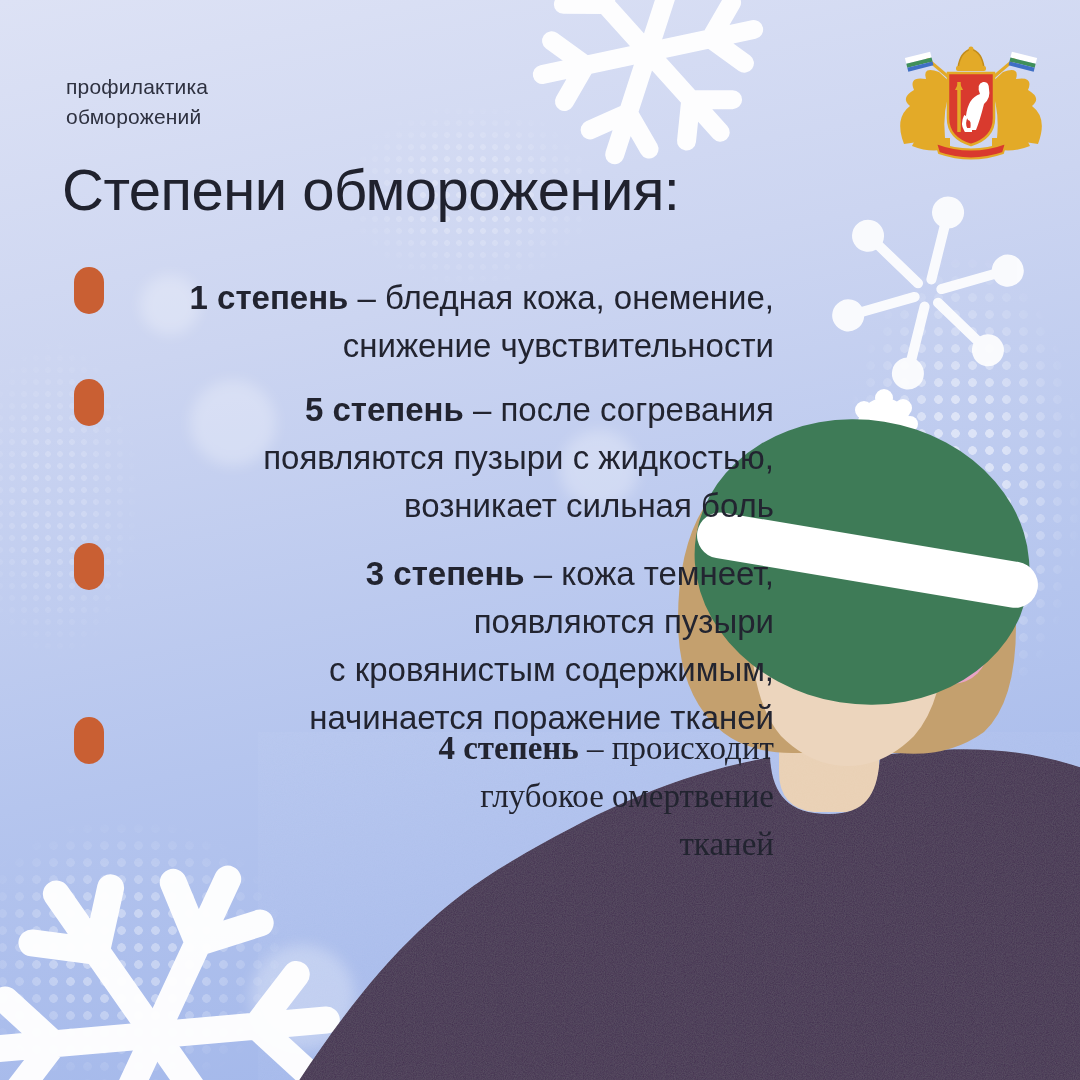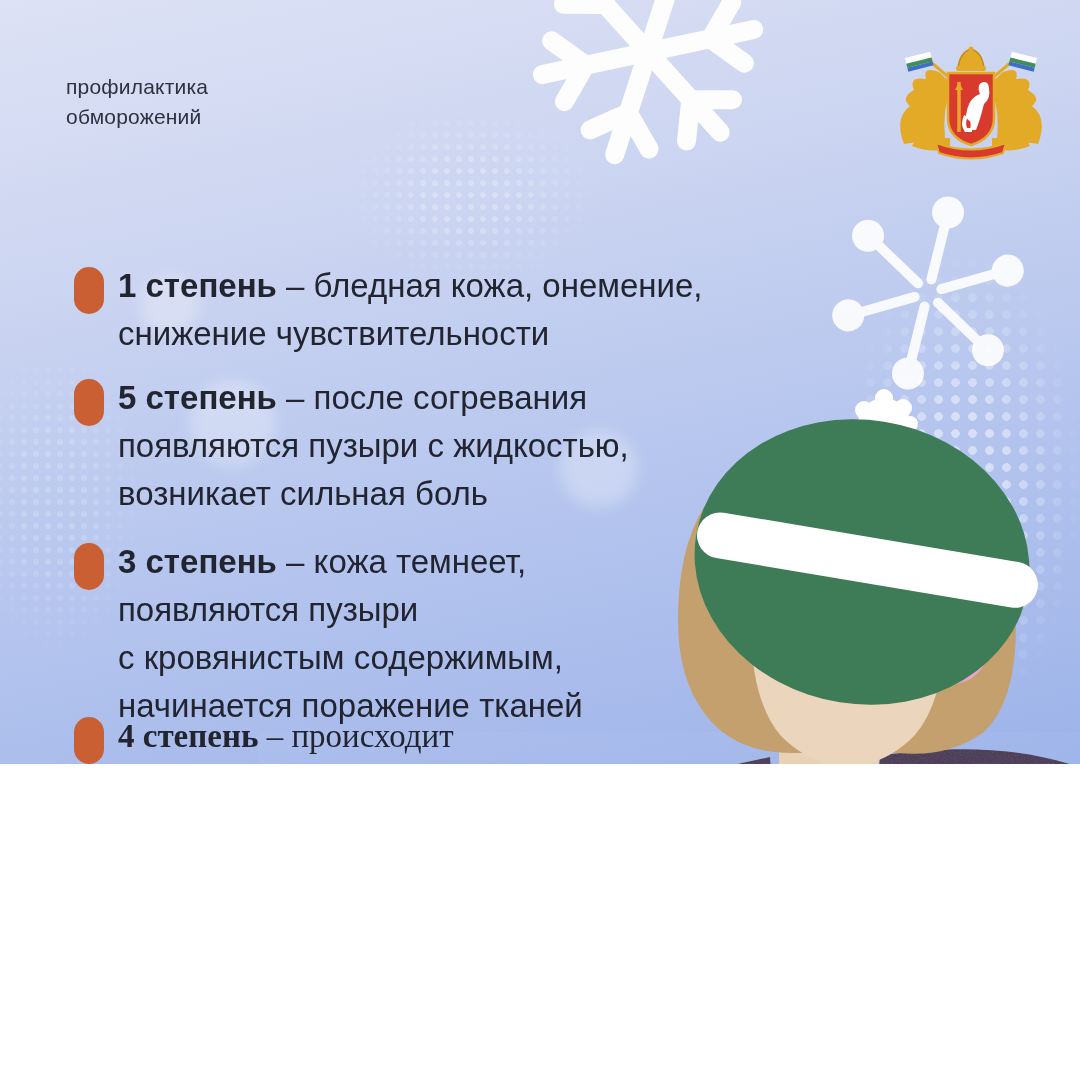--- a/index.html
+++ b/index.html
@@ -1,18 +1,18 @@
 <!DOCTYPE html>
 <html><head>
 <meta charset="utf-8">
 <style>
   html,body{margin:0;padding:0;}
   body{width:1080px;height:1080px;overflow:hidden;
        font-family:"Liberation Sans","DejaVu Sans",sans-serif;}
-  .stage{position:relative;width:1080px;height:764px;overflow:hidden;
+  .stage{position:relative;width:1080px;height:1080px;overflow:hidden;
          background:linear-gradient(168deg,#dde2f5 0%,#ccd5f1 30%,#b5c5ee 62%,#9db3e9 100%);}
 
   
   .bokeh{position:absolute;border-radius:50%;background:rgba(255,255,255,.28);filter:blur(7px);}
 
   
   .dots{position:absolute;pointer-events:none;
         background-image:radial-gradient(circle,rgba(255,255,255,.55) 4px,rgba(255,255,255,0) 4.6px);
         background-size:17px 17px;
         -webkit-mask-image:radial-gradient(ellipse at center,#000 25%,transparent 72%);
@@ -21,22 +21,22 @@
         background-size:12px 12px;}
 
   .tag{position:absolute;left:66px;top:72px;font-size:21px;line-height:1.42;
        color:#2e3140;white-space:pre-line;letter-spacing:.2px;}
   .title{position:absolute;left:62px;top:156px;font-size:58px;font-weight:400;
          color:#20222e;letter-spacing:-.5px;}
 
   .item{position:absolute;left:74px;width:700px;}
   .bullet{position:absolute;left:0;top:5px;width:30px;height:47px;border-radius:15px;
           background:#c95f33;}
-  .item-text{margin:0 0 0 44px;font-size:33px;line-height:48px;color:#222430;
-             white-space:pre-line;}
+  .item-text{margin:12px 0 0 44px;font-size:33px;line-height:48px;color:#222430;
+             white-space:pre-line;text-align:right;}
   .item-text b{font-weight:700;}
 
   .emblem{position:absolute;left:892px;top:46px;width:158px;height:116px;}
   .flake{position:absolute;}
   .character{position:absolute;left:0;top:0;width:1080px;height:1080px;pointer-events:none;}
 </style>
 </head>
 <body>
 
 <div class="stage">
@@ -203,20 +203,21 @@
         <path d="M67,36 L63,44 L71,44 Z" fill="#e3aa28"></path>
         <path d="M74,70 Q76,52 88,48 Q84,38 91,36 Q97,35 97,43 Q99,52 92,58 Q88,74 84,84 L78,84 Q80,74 76,74 Z" fill="#ffffff"></path>
         <path d="M74,70 Q70,78 74,84 L80,84" fill="none" stroke="#ffffff" stroke-width="4"></path>
       </g>
     </g>
     <path d="M44,97 Q79,110 114,97 L111,107 Q79,118 47,107 Z" fill="#d93a2e" stroke="#e3aa28" stroke-width="2"></path>
   </svg>
 
   <div class="tag">профилактика
 обморожений</div>
+  <h1 class="title" style="margin:0;">Степени обморожения:</h1>
 
   <div>
     <div class="item" style="top:262px;">
       <span class="bullet"></span>
       <p class="item-text"><b>1 степень</b><span> – бледная кожа, онемение,
 снижение чувствительности</span></p>
     </div>
     <div class="item" style="top:374px;">
       <span class="bullet"></span>
       <p class="item-text"><b>5 степень</b><span> – после согревания

